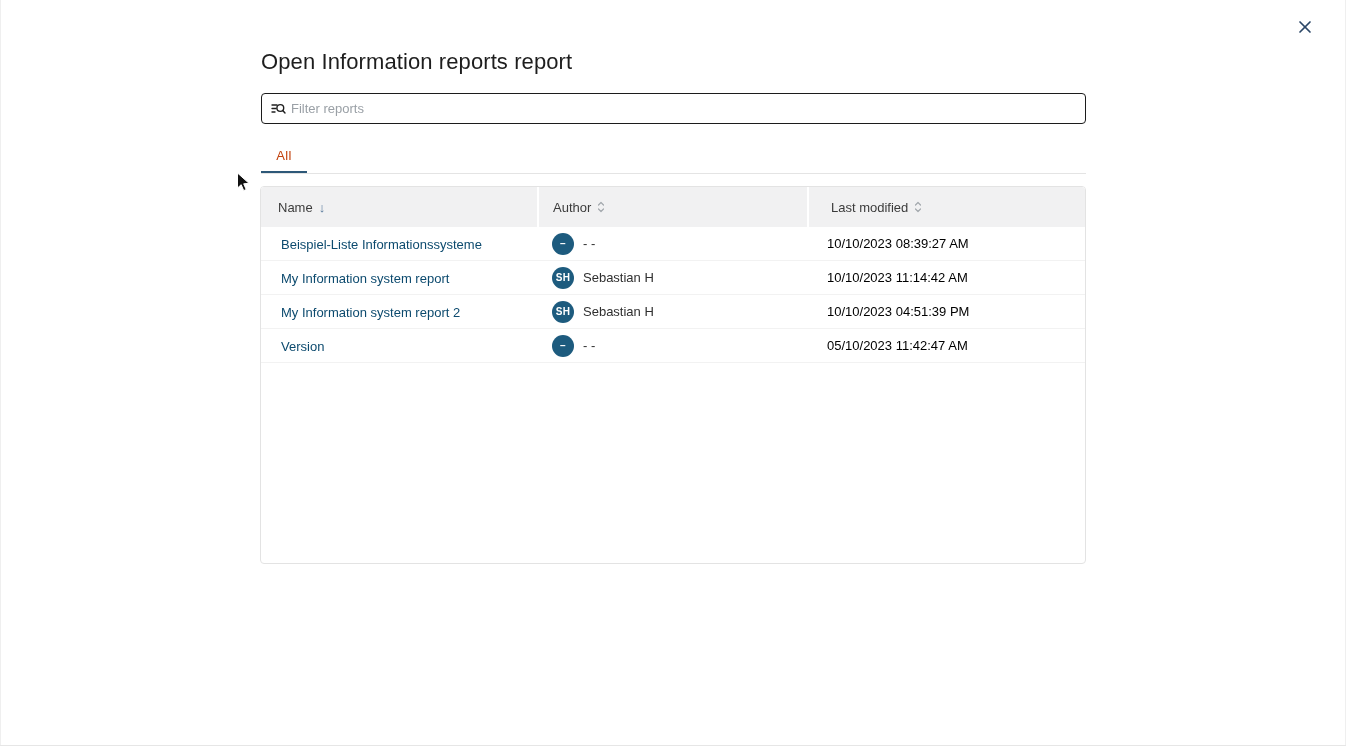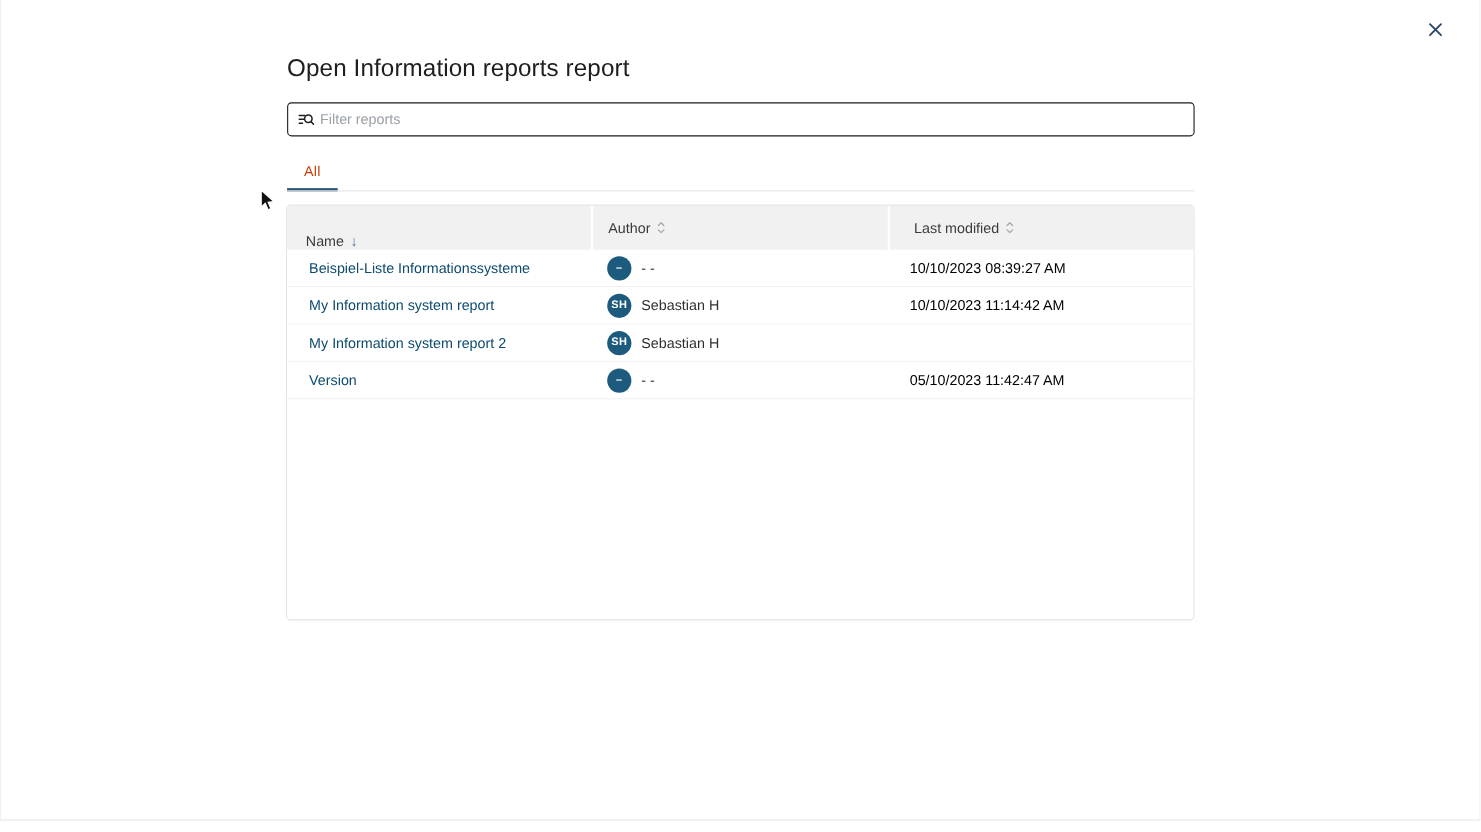--- a/index.html
+++ b/index.html
@@ -56,21 +56,21 @@
     position:absolute; left:260px; top:186px;
     width:826px; height:378px;
     border:1px solid #e3e3e3; border-radius:4px;
     background:#fff; overflow:hidden;
   }
   .thead { display:flex; gap:2px; height:40px; background:#fff; }
   .th {
     background:#f1f1f2; display:flex; align-items:center; gap:6px;
     font-size:13px; font-weight:500; color:#3b3b3b; cursor:pointer;
   }
-  .th-name     { width:276px; padding-left:17px;align-items:flex-end; }
+  .th-name     { width:276px; padding-left:17px; }
   .th-author   { width:268px; padding-left:14px; }
   .th-modified { flex:1;      padding-left:22px; }
   .sort-arrow-down { color:#55779a; font-size:13px; font-weight:400; }
   .sort-unsorted { display:flex; align-items:center; }
 
   .trow {
     display:flex; align-items:center; height:34px;
     border-bottom:1px solid #f2f2f2; background:#fff;
   }
   .td-name { width:278px; padding-left:20px; }
@@ -173,20 +173,21 @@
   </div>
 
   <div class="trow">
     <div class="td-name">
       <a class="name-link">My Information system report 2</a>
     </div>
     <div class="td-author">
       <span class="avatar">SH</span>
       <span class="author-name">Sebastian H</span>
     </div>
+    <div class="td-modified">10/10/2023 04:51:39 PM</div>
   </div>
 
   <div class="trow">
     <div class="td-name">
       <a class="name-link">Version</a>
     </div>
     <div class="td-author">
       <span class="avatar">–</span>
       <span class="author-name">- -</span>
     </div>

